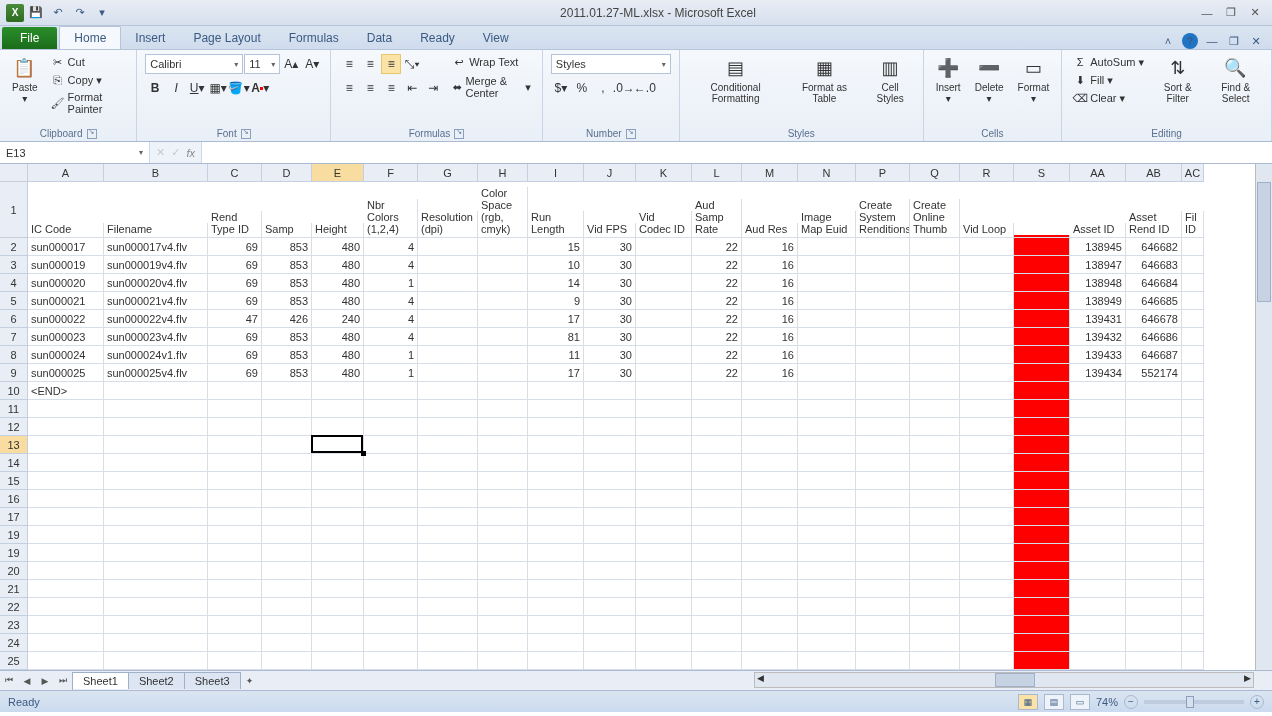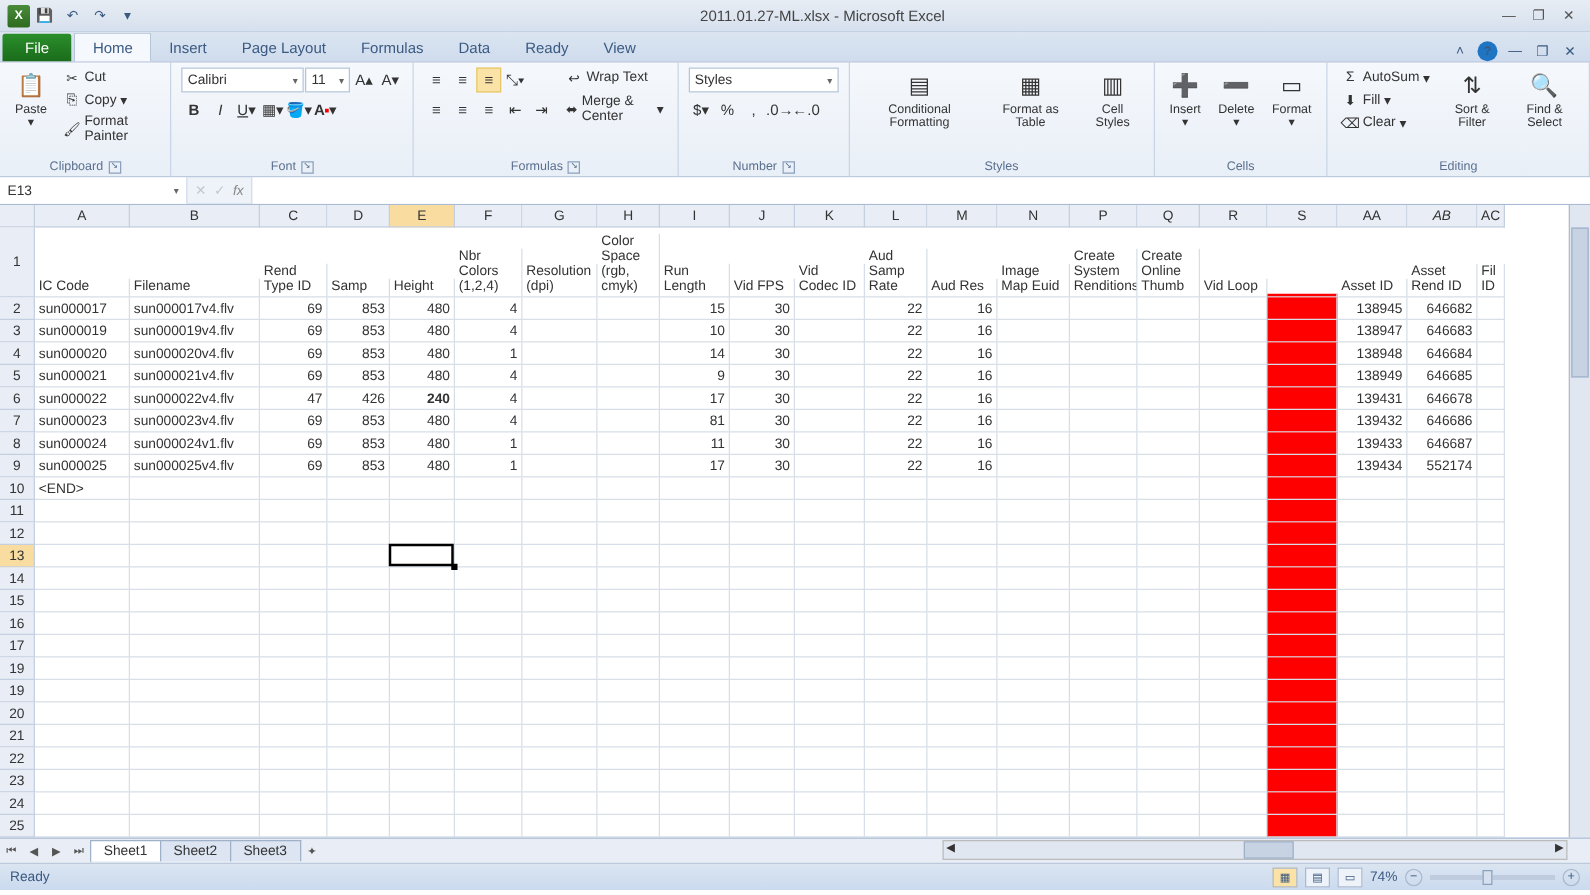--- a/index.html
+++ b/index.html
@@ -341,21 +341,21 @@
       <div class="colhdr" style="width: 52px;">J</div>
       <div class="colhdr" style="width: 56px;">K</div>
       <div class="colhdr" style="width: 50px;">L</div>
       <div class="colhdr" style="width: 56px;">M</div>
       <div class="colhdr" style="width: 58px;">N</div>
       <div class="colhdr" style="width: 54px;">P</div>
       <div class="colhdr" style="width: 50px;">Q</div>
       <div class="colhdr" style="width: 54px;">R</div>
       <div class="colhdr" style="width: 56px;">S</div>
       <div class="colhdr" style="width: 56px;">AA</div>
-      <div class="colhdr" style="width: 56px; font-style: italic;">AB</div>
+      <div class="colhdr" style="width: 56px;">AB</div>
       <div class="colhdr" style="width: 22px;">AC</div>
     </div>
   <div class="rowhdrs" id="rowhdrs">
       <div class="rowhdr tall">1</div>
       <div class="rowhdr">2</div>
       <div class="rowhdr">3</div>
       <div class="rowhdr">4</div>
       <div class="rowhdr">5</div>
       <div class="rowhdr">6</div>
       <div class="rowhdr">7</div>
@@ -492,21 +492,21 @@
         <div class="cell redcol" style="width: 56px;"></div>
         <div class="cell num" style="width: 56px;">138949</div>
         <div class="cell num" style="width: 56px;">646685</div>
         <div class="cell" style="width: 22px;"></div>
       </div>
       <div class="row">
         <div class="cell" style="width: 76px;">sun000022</div>
         <div class="cell" style="width: 104px;">sun000022v4.flv</div>
         <div class="cell num" style="width: 54px;">47</div>
         <div class="cell num" style="width: 50px;">426</div>
-        <div class="cell num" style="width: 52px; font-weight: bold;">240</div>
+        <div class="cell num" style="width: 52px;">240</div>
         <div class="cell num" style="width: 54px;">4</div>
         <div class="cell" style="width: 60px;"></div>
         <div class="cell" style="width: 50px;"></div>
         <div class="cell num" style="width: 56px;">17</div>
         <div class="cell num" style="width: 52px;">30</div>
         <div class="cell" style="width: 56px;"></div>
         <div class="cell num" style="width: 50px;">22</div>
         <div class="cell num" style="width: 56px;">16</div>
         <div class="cell" style="width: 58px;"></div>
         <div class="cell" style="width: 54px;"></div>

